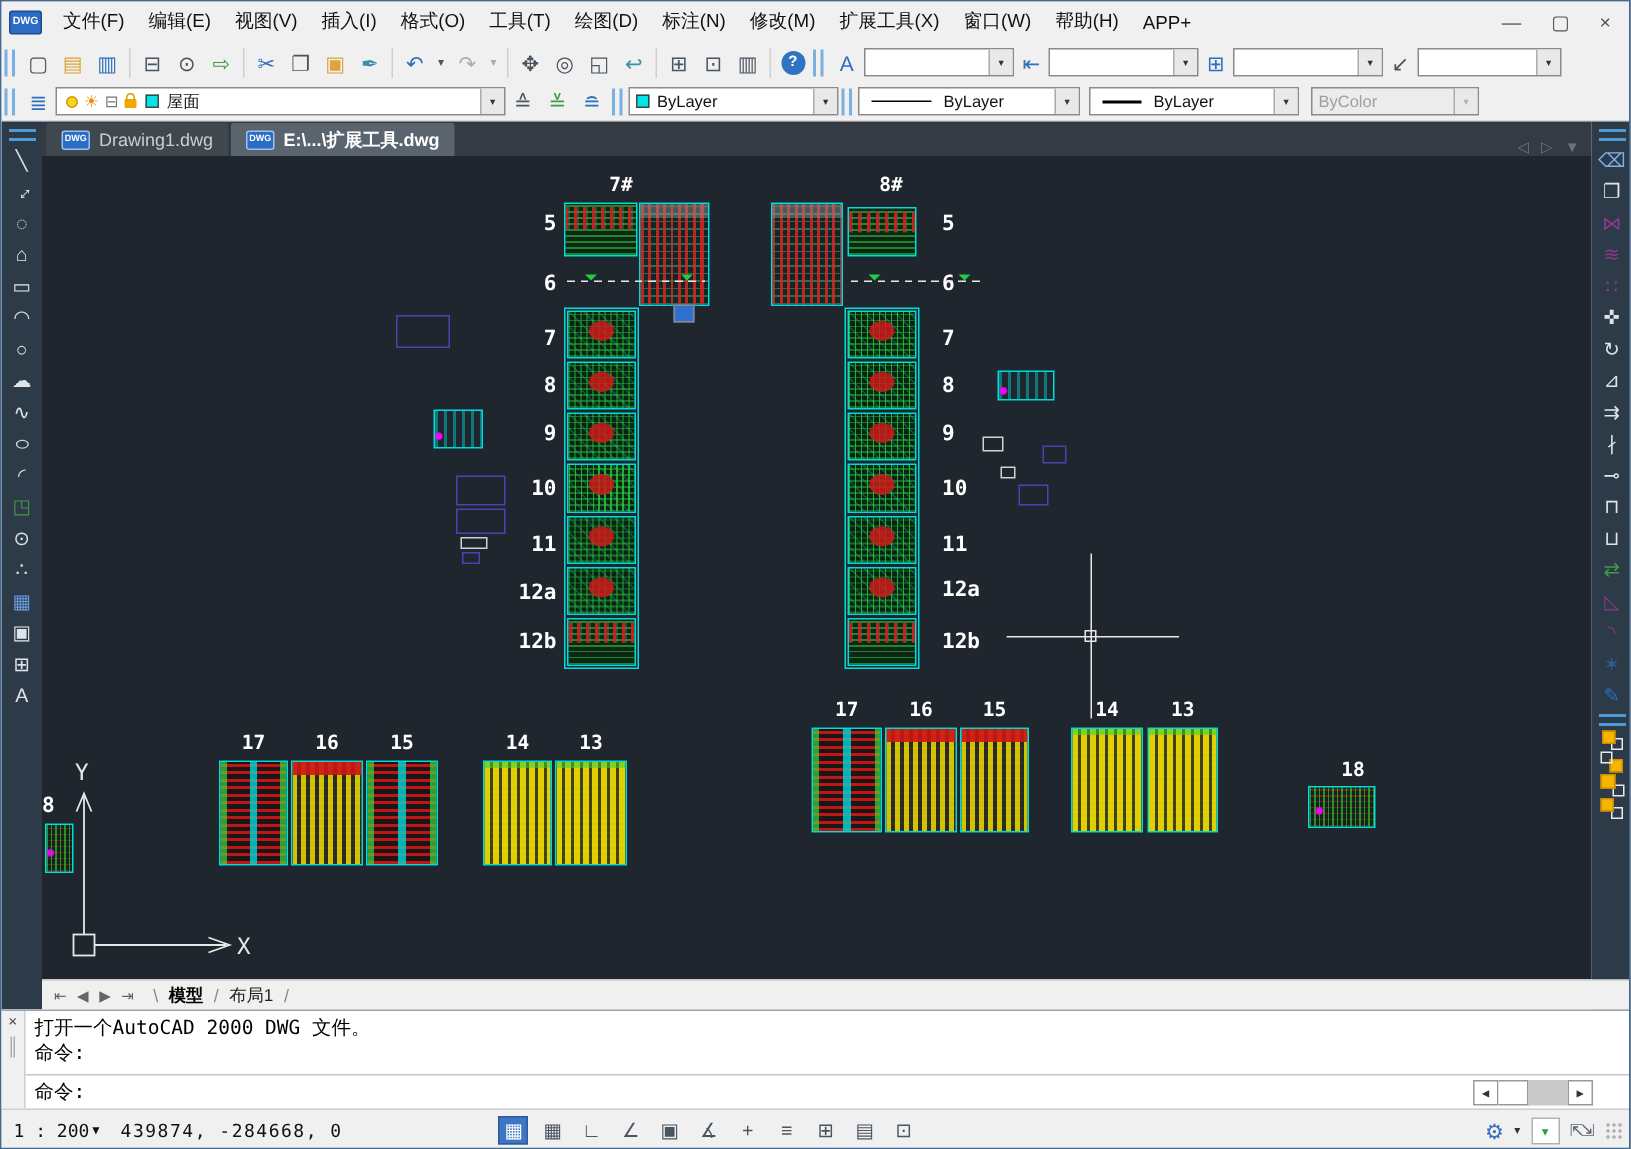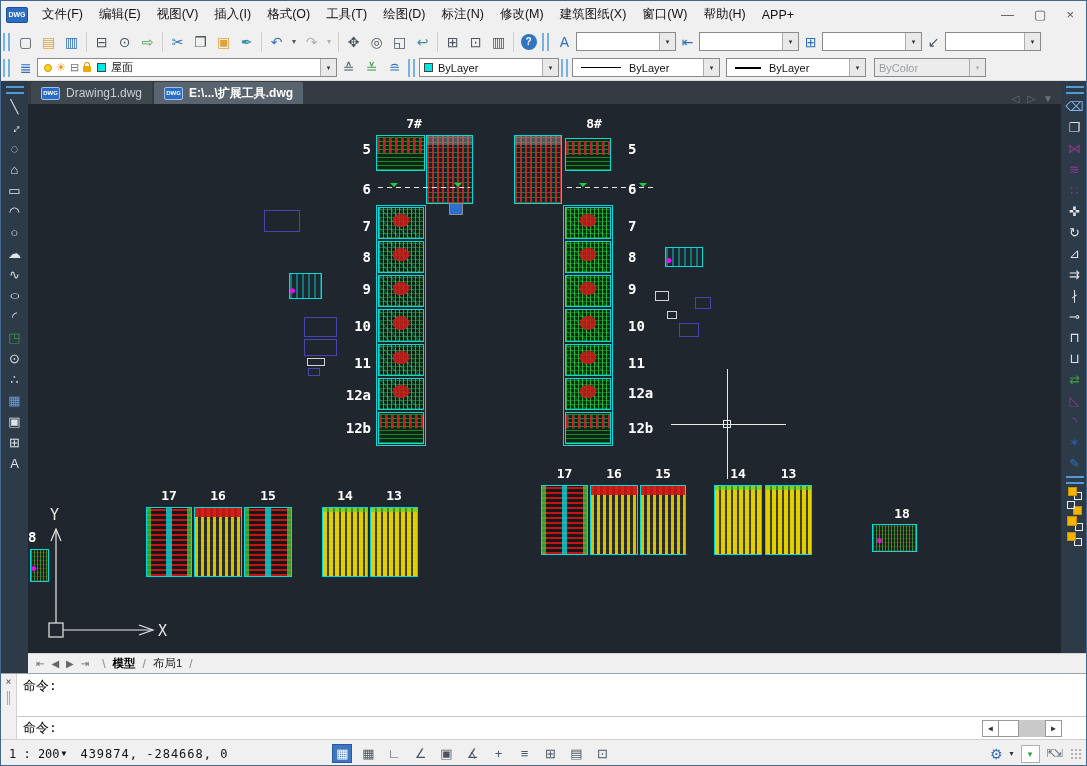--- a/index.html
+++ b/index.html
@@ -186,21 +186,21 @@
     <span class="appchip">DWG</span>
     <span class="menu-item">文件(F)</span>
     <span class="menu-item">编辑(E)</span>
     <span class="menu-item">视图(V)</span>
     <span class="menu-item">插入(I)</span>
     <span class="menu-item">格式(O)</span>
     <span class="menu-item">工具(T)</span>
     <span class="menu-item">绘图(D)</span>
     <span class="menu-item">标注(N)</span>
     <span class="menu-item">修改(M)</span>
-    <span class="menu-item">建筑图纸(X)</span>
+    <span class="menu-item">扩展工具(X)</span>
     <span class="menu-item">窗口(W)</span>
     <span class="menu-item">帮助(H)</span>
     <span class="menu-item">APP+</span>
     <div class="winbtns">
       <span>—</span>
       <span>▢</span>
       <span>×</span>
     </div>
   </div>
 
@@ -498,20 +498,21 @@
     <span class="sl">/</span>
   </div>
 
   <div class="cmdwin">
     <div class="cmdgutter">
       <span>×</span>
       <span class="grip2"></span>
     </div>
     <div class="cmdbody">
       <div class="cmdhist">
+        <div>打开一个AutoCAD 2000 DWG 文件。</div>
         <div>命令:</div>
       </div>
       <div class="cmdsep"></div>
       <div class="cmdline">
         <span>命令:</span>
         <div class="cmdscroll">
           <span class="btn">◀</span>
           <span class="trk"></span>
           <span class="thm"></span>
           <span class="btn">▶</span>

